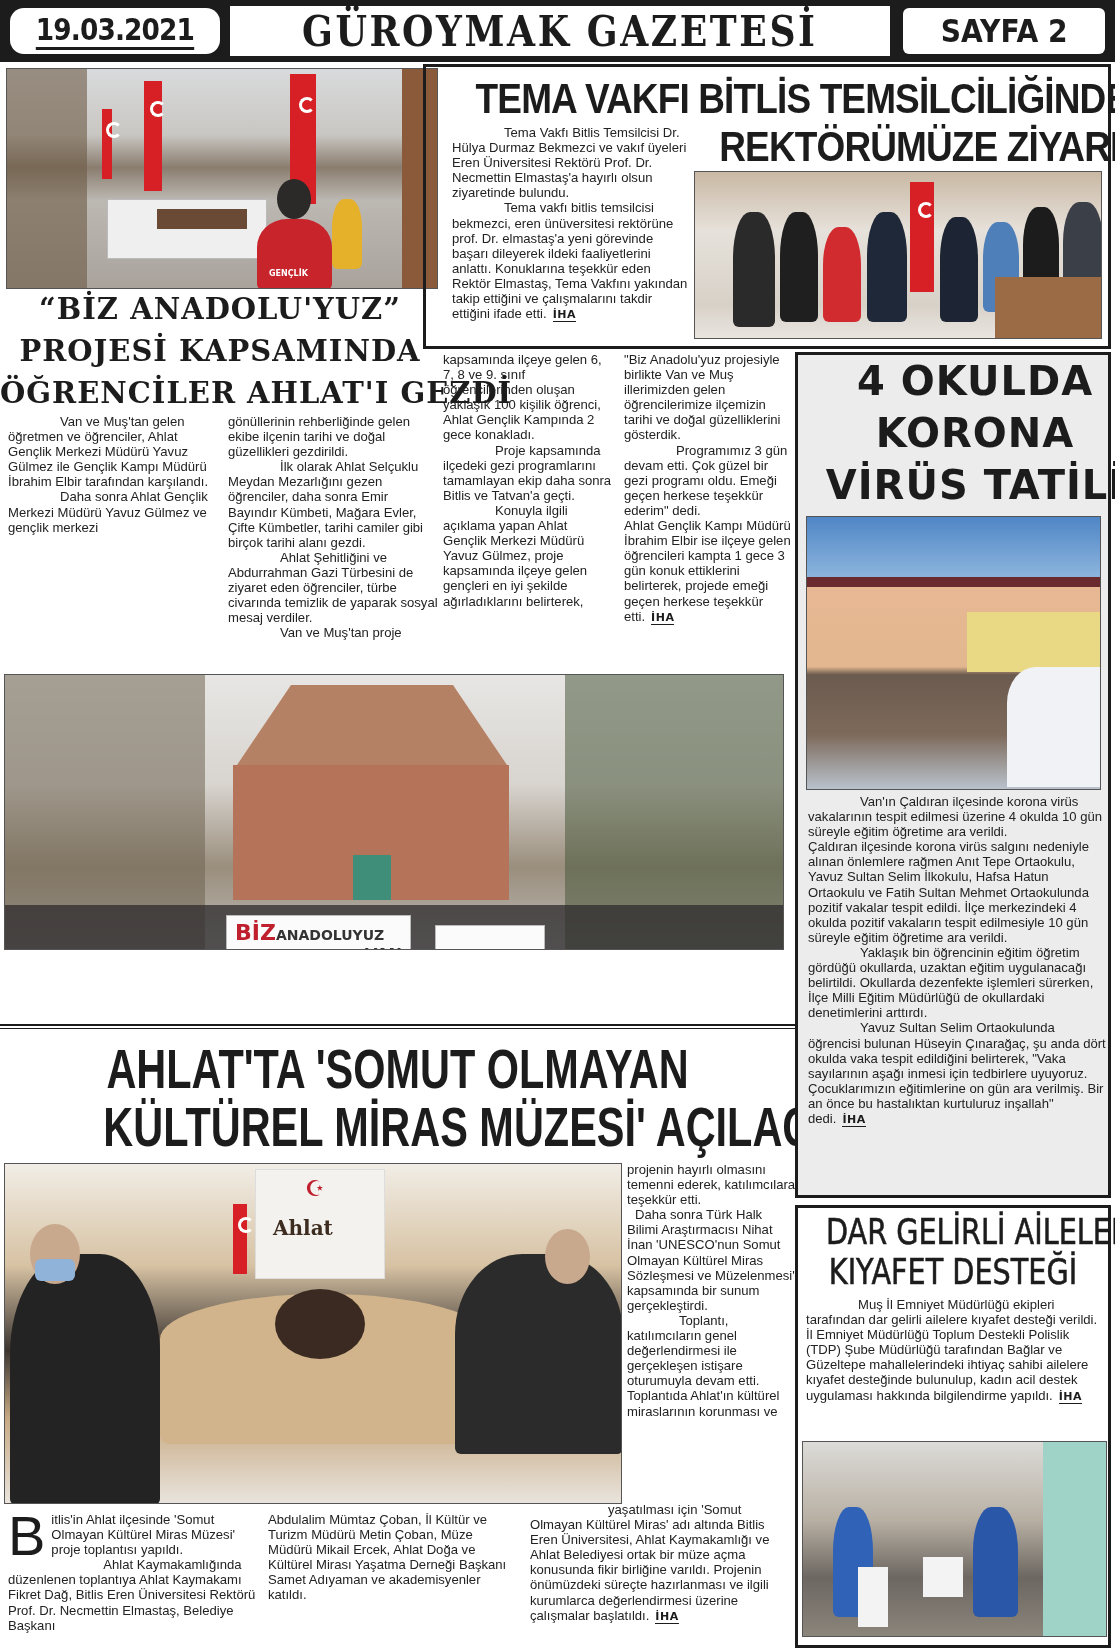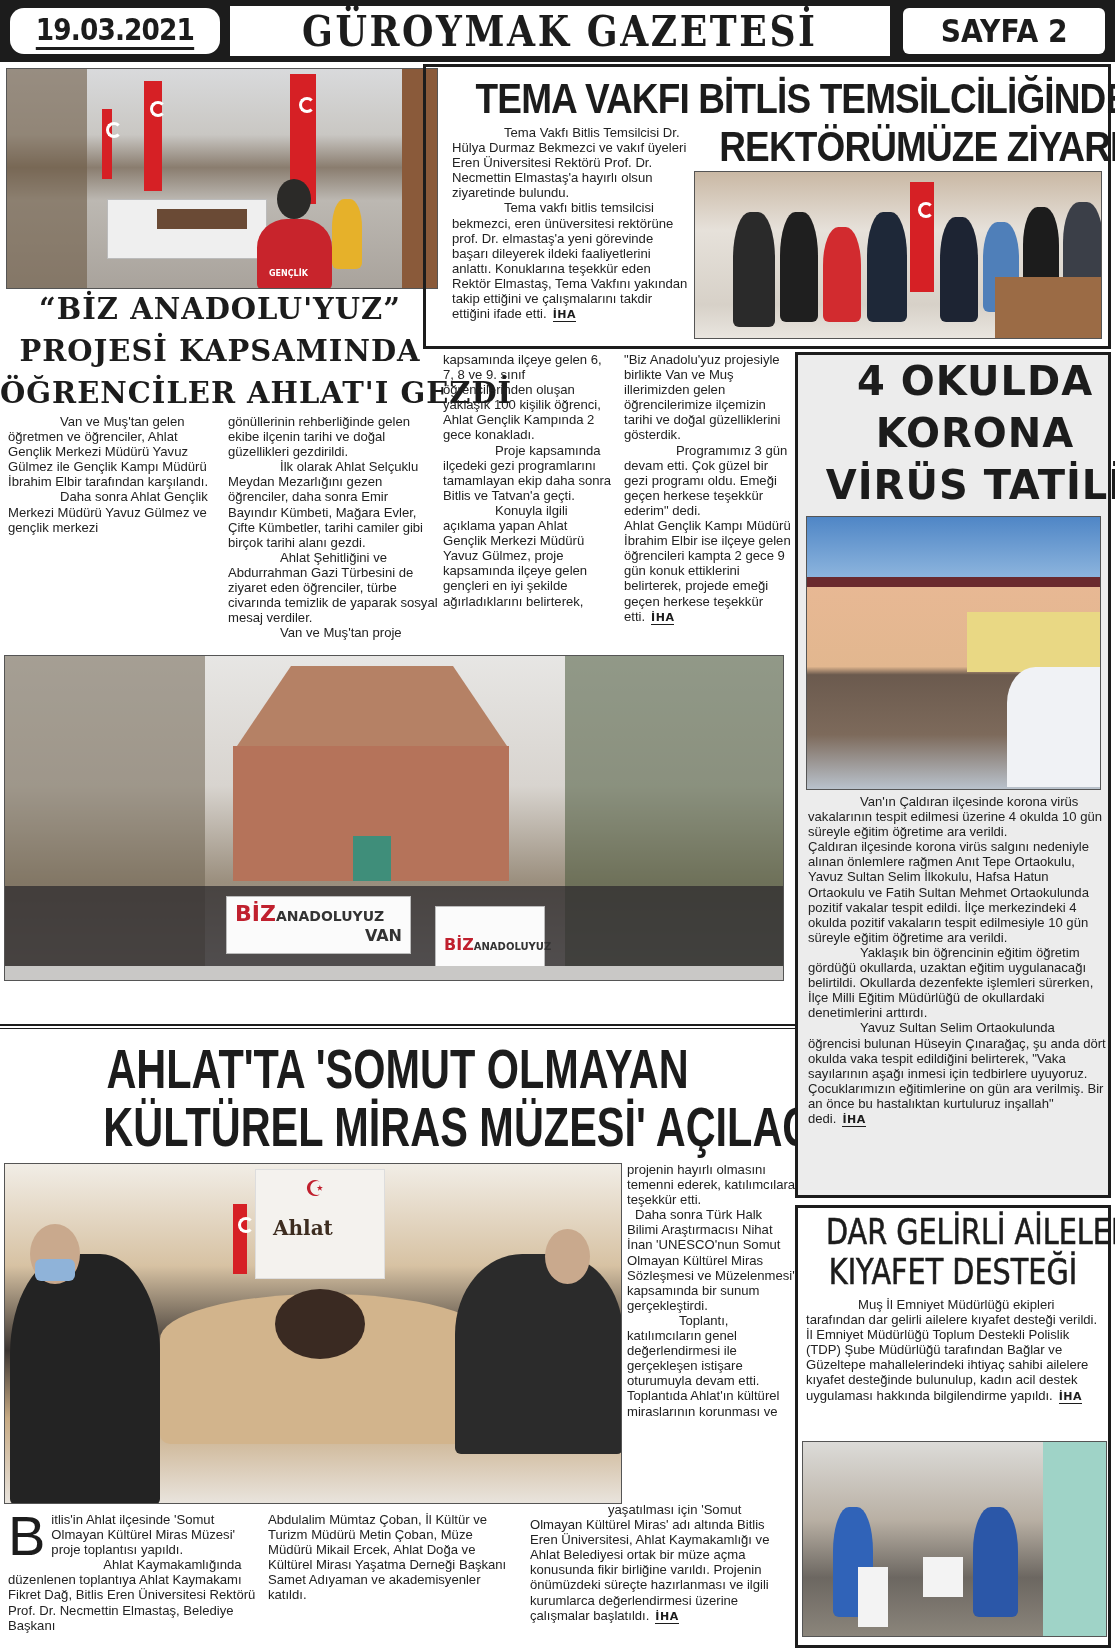--- a/index.html
+++ b/index.html
@@ -18,21 +18,21 @@
   .mast-page span { font-family: "DejaVu Sans", sans-serif; font-weight: bold; font-size: 32px; color: #1c1c1c; transform: scaleX(0.88); display: inline-block; }
 
   
   .photo { position: absolute; overflow: hidden; border: 1px solid #555; }
   .ph-cemetery { left: 6px; top: 68px; width: 432px; height: 221px;
     background: linear-gradient(180deg, #d9dadc 0%, #c9c7c3 30%, #8a7d6f 45%, #bcb8b2 60%, #a9a39c 100%); }
   .ph-tema { left: 694px; top: 171px; width: 408px; height: 168px;
     background: linear-gradient(180deg, #c9b8a4 0%, #e6e1da 35%, #d7d1c8 80%, #e9e5df 100%); }
   .ph-school { left: 806px; top: 516px; width: 295px; height: 274px;
     background: linear-gradient(180deg, #4f86c6 0%, #8cb4dd 22%, #e8b894 24%, #e2b78f 55%, #6b5a4e 58%, #7d6a5b 80%, #b9c2cc 100%); }
-  .ph-tomb { left: 4px; top: 655px; width: 780px; height: 326px;
+  .ph-tomb { left: 4px; top: 674px; width: 780px; height: 276px;
     background: linear-gradient(180deg, #e7e6e4 0%, #d8d4cf 40%, #9a8e7d 70%, #bdbab6 100%); }
   .ph-meeting { left: 4px; top: 1163px; width: 618px; height: 341px;
     background: linear-gradient(180deg, #f1ede6 0%, #d7c2a3 30%, #3b3531 55%, #c7aa83 75%, #e9e4dd 100%); }
   .ph-police { left: 802px; top: 1441px; width: 305px; height: 196px;
     background: linear-gradient(180deg, #dcdbd8 0%, #b9b0a4 40%, #6c6761 70%, #8b857b 100%); }
 
   .flag { position: absolute; background: #d62025; }
   .flag::after { content: ""; position: absolute; left: 35%; top: 18%; width: 10px; height: 10px; border: 3px solid #fff; border-right-color: transparent; border-radius: 50%; }
   .person { position: absolute; border-radius: 40% 40% 6px 6px; }
   .head { position: absolute; width: 16px; height: 18px; border-radius: 50%; background: #c9a98d; }
@@ -129,21 +129,21 @@
   <p class="ind">Van ve Muş'tan proje</p>
 </div>
 <div class="col" style="left:443px;top:352px;width:170px;height:323px;overflow:hidden">
   <p>kapsamında ilçeye gelen 6, 7, 8 ve 9. sınıf öğrencilerinden oluşan yaklaşık 100 kişilik öğrenci, Ahlat Gençlik Kampında 2 gece konakladı.</p>
   <p class="ind">Proje kapsamında ilçedeki gezi programlarını tamamlayan ekip daha sonra Bitlis ve Tatvan'a geçti.</p>
   <p class="ind">Konuyla ilgili açıklama yapan Ahlat Gençlik Merkezi Müdürü Yavuz Gülmez, proje kapsamında ilçeye gelen gençleri en iyi şekilde ağırladıklarını belirterek,</p>
 </div>
 <div class="col" style="left:624px;top:352px;width:168px">
   <p>"Biz Anadolu'yuz projesiyle birlikte Van ve Muş illerimizden gelen öğrencilerimize ilçemizin tarihi ve doğal güzelliklerini gösterdik.</p>
   <p class="ind">Programımız 3 gün devam etti. Çok güzel bir gezi programı oldu. Emeği geçen herkese teşekkür ederim" dedi.</p>
-  <p><span>Ahlat Gençlik Kampı Müdürü İbrahim Elbir ise ilçeye gelen öğrencileri kampta 2 gece 9 gün konuk ettiklerini belirterek, projede emeği geçen herkese teşekkür etti.</span><span class="iha">İHA</span></p>
+  <p><span>Ahlat Gençlik Kampı Müdürü İbrahim Elbir ise ilçeye gelen öğrencileri kampta 1 gece 3 gün konuk ettiklerini belirterek, projede emeği geçen herkese teşekkür etti.</span><span class="iha">İHA</span></p>
 </div>
 
 <div class="photo ph-tomb">
   <div class="abs" style="left:0;top:0;width:200px;height:343px;background:#6f6552;opacity:.55"></div>
   <div class="abs" style="left:560px;top:0;width:220px;height:343px;background:#4b5a3d;opacity:.55"></div>
   <div class="abs" style="left:232px;top:10px;width:270px;height:80px;background:#b58165;clip-path:polygon(20% 0,80% 0,100% 100%,0 100%)"></div>
   <div class="abs" style="left:228px;top:90px;width:276px;height:135px;background:#b5735a"></div>
   <div class="abs" style="left:348px;top:180px;width:38px;height:45px;background:#3f8e7a"></div>
   <div class="abs" style="left:0;top:230px;width:780px;height:80px;background:#2e2b2d;opacity:.75"></div>
   <div class="banner" style="left:221px;top:240px;width:185px;height:58px">

